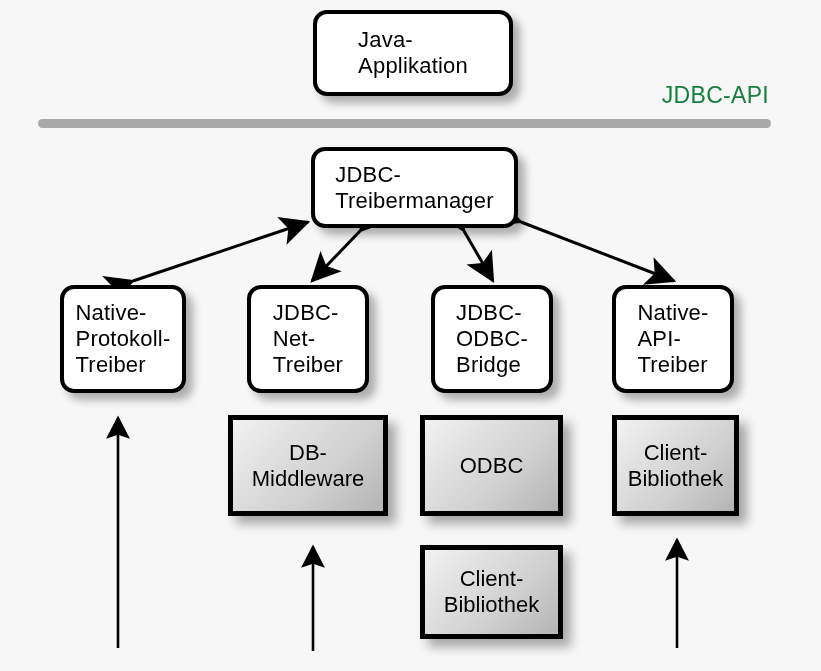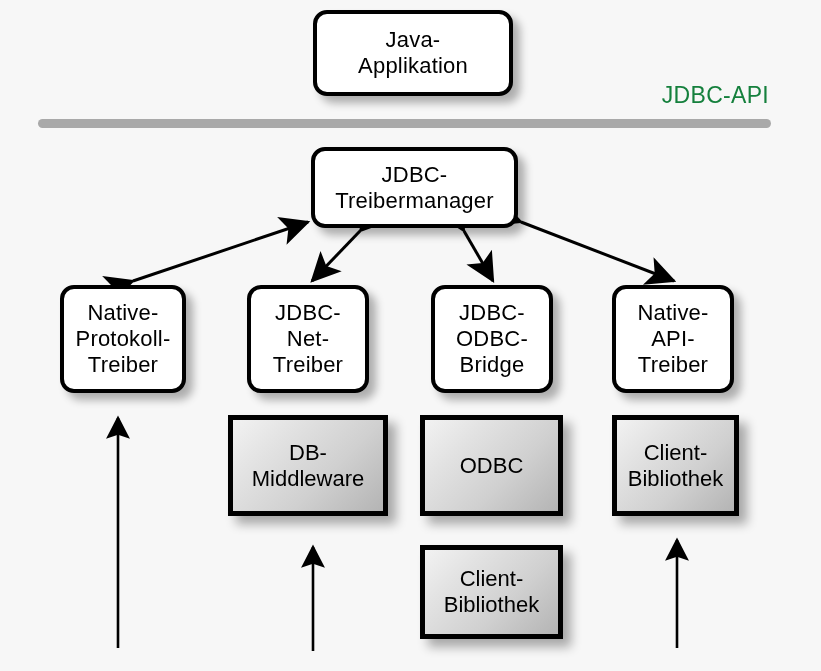--- a/index.html
+++ b/index.html
@@ -19,21 +19,20 @@
   
   .node {
     position: absolute;
     box-sizing: border-box;
     background: #ffffff;
     border: 4px solid #000000;
     border-radius: 14px;
     display: flex;
     align-items: center;
     justify-content: center;
-    text-align: center;
     color: #000000;
     line-height: 1.18;
     font-size: 22px;
     letter-spacing: 0.2px;
     box-shadow: 7px 7px 9px rgba(0,0,0,0.30);
     z-index: 5;
   }
   .node .lbl { display: block; padding: 0 4px; white-space: pre-line; }
 
   

